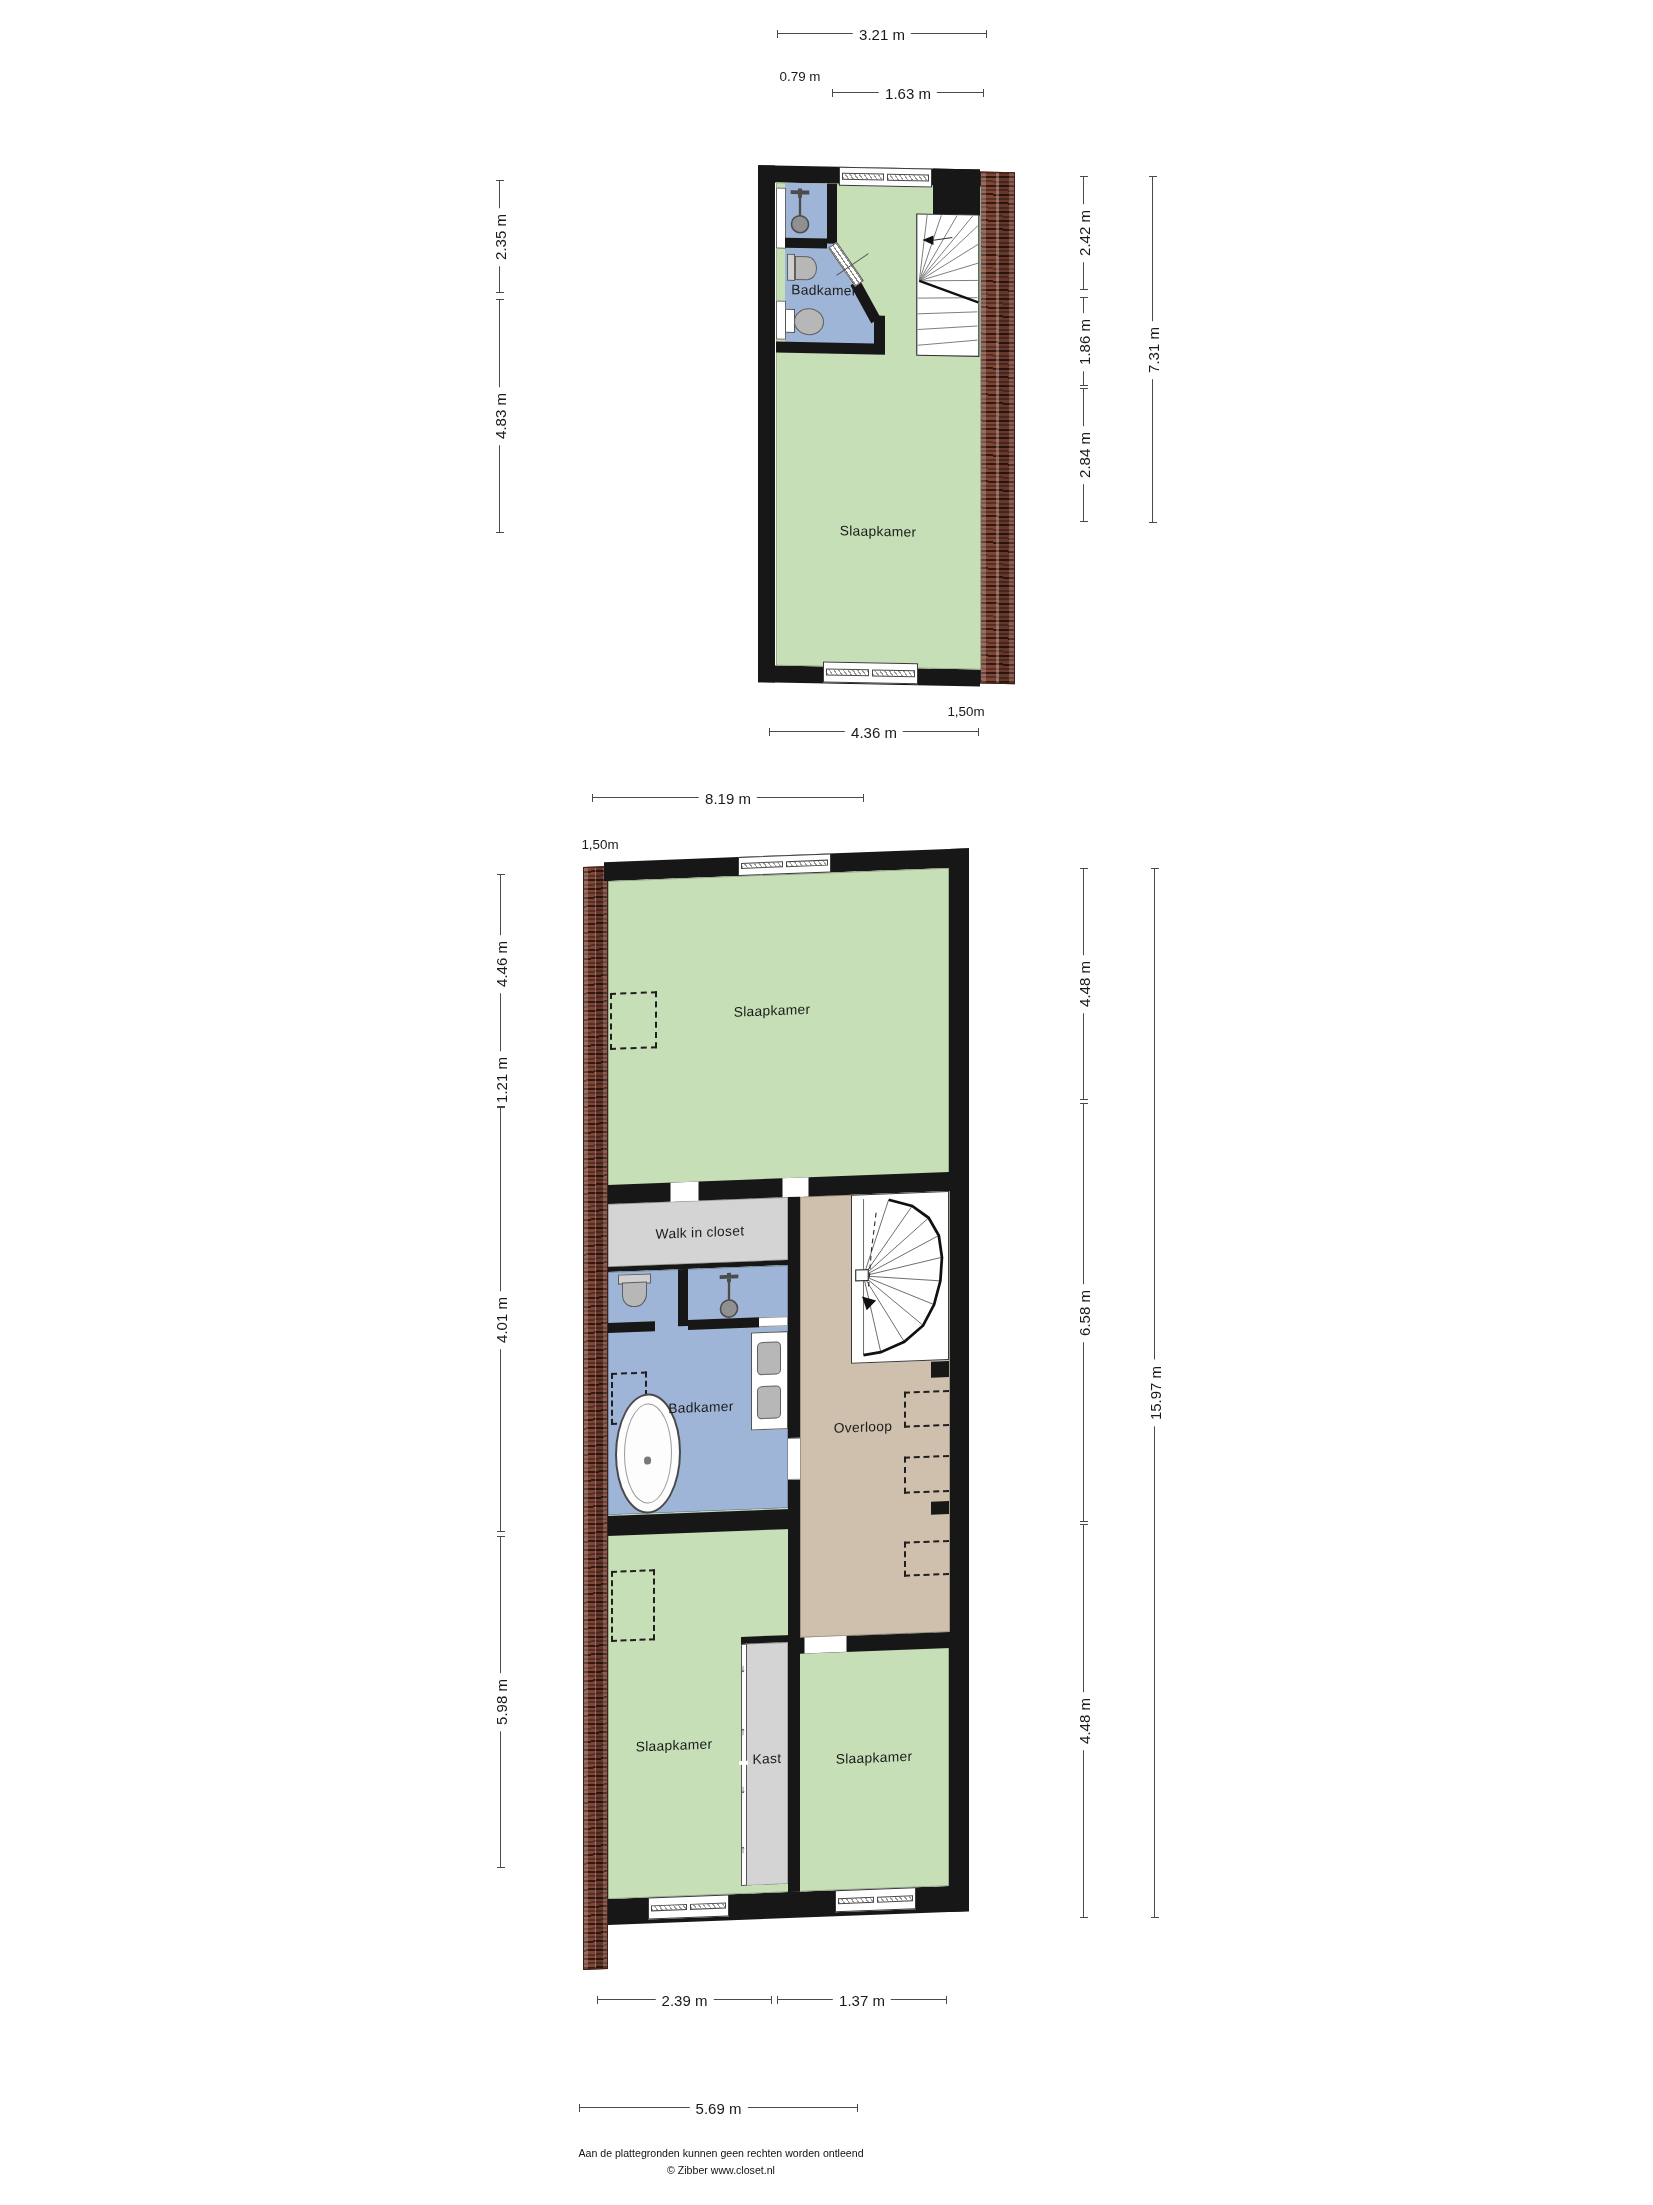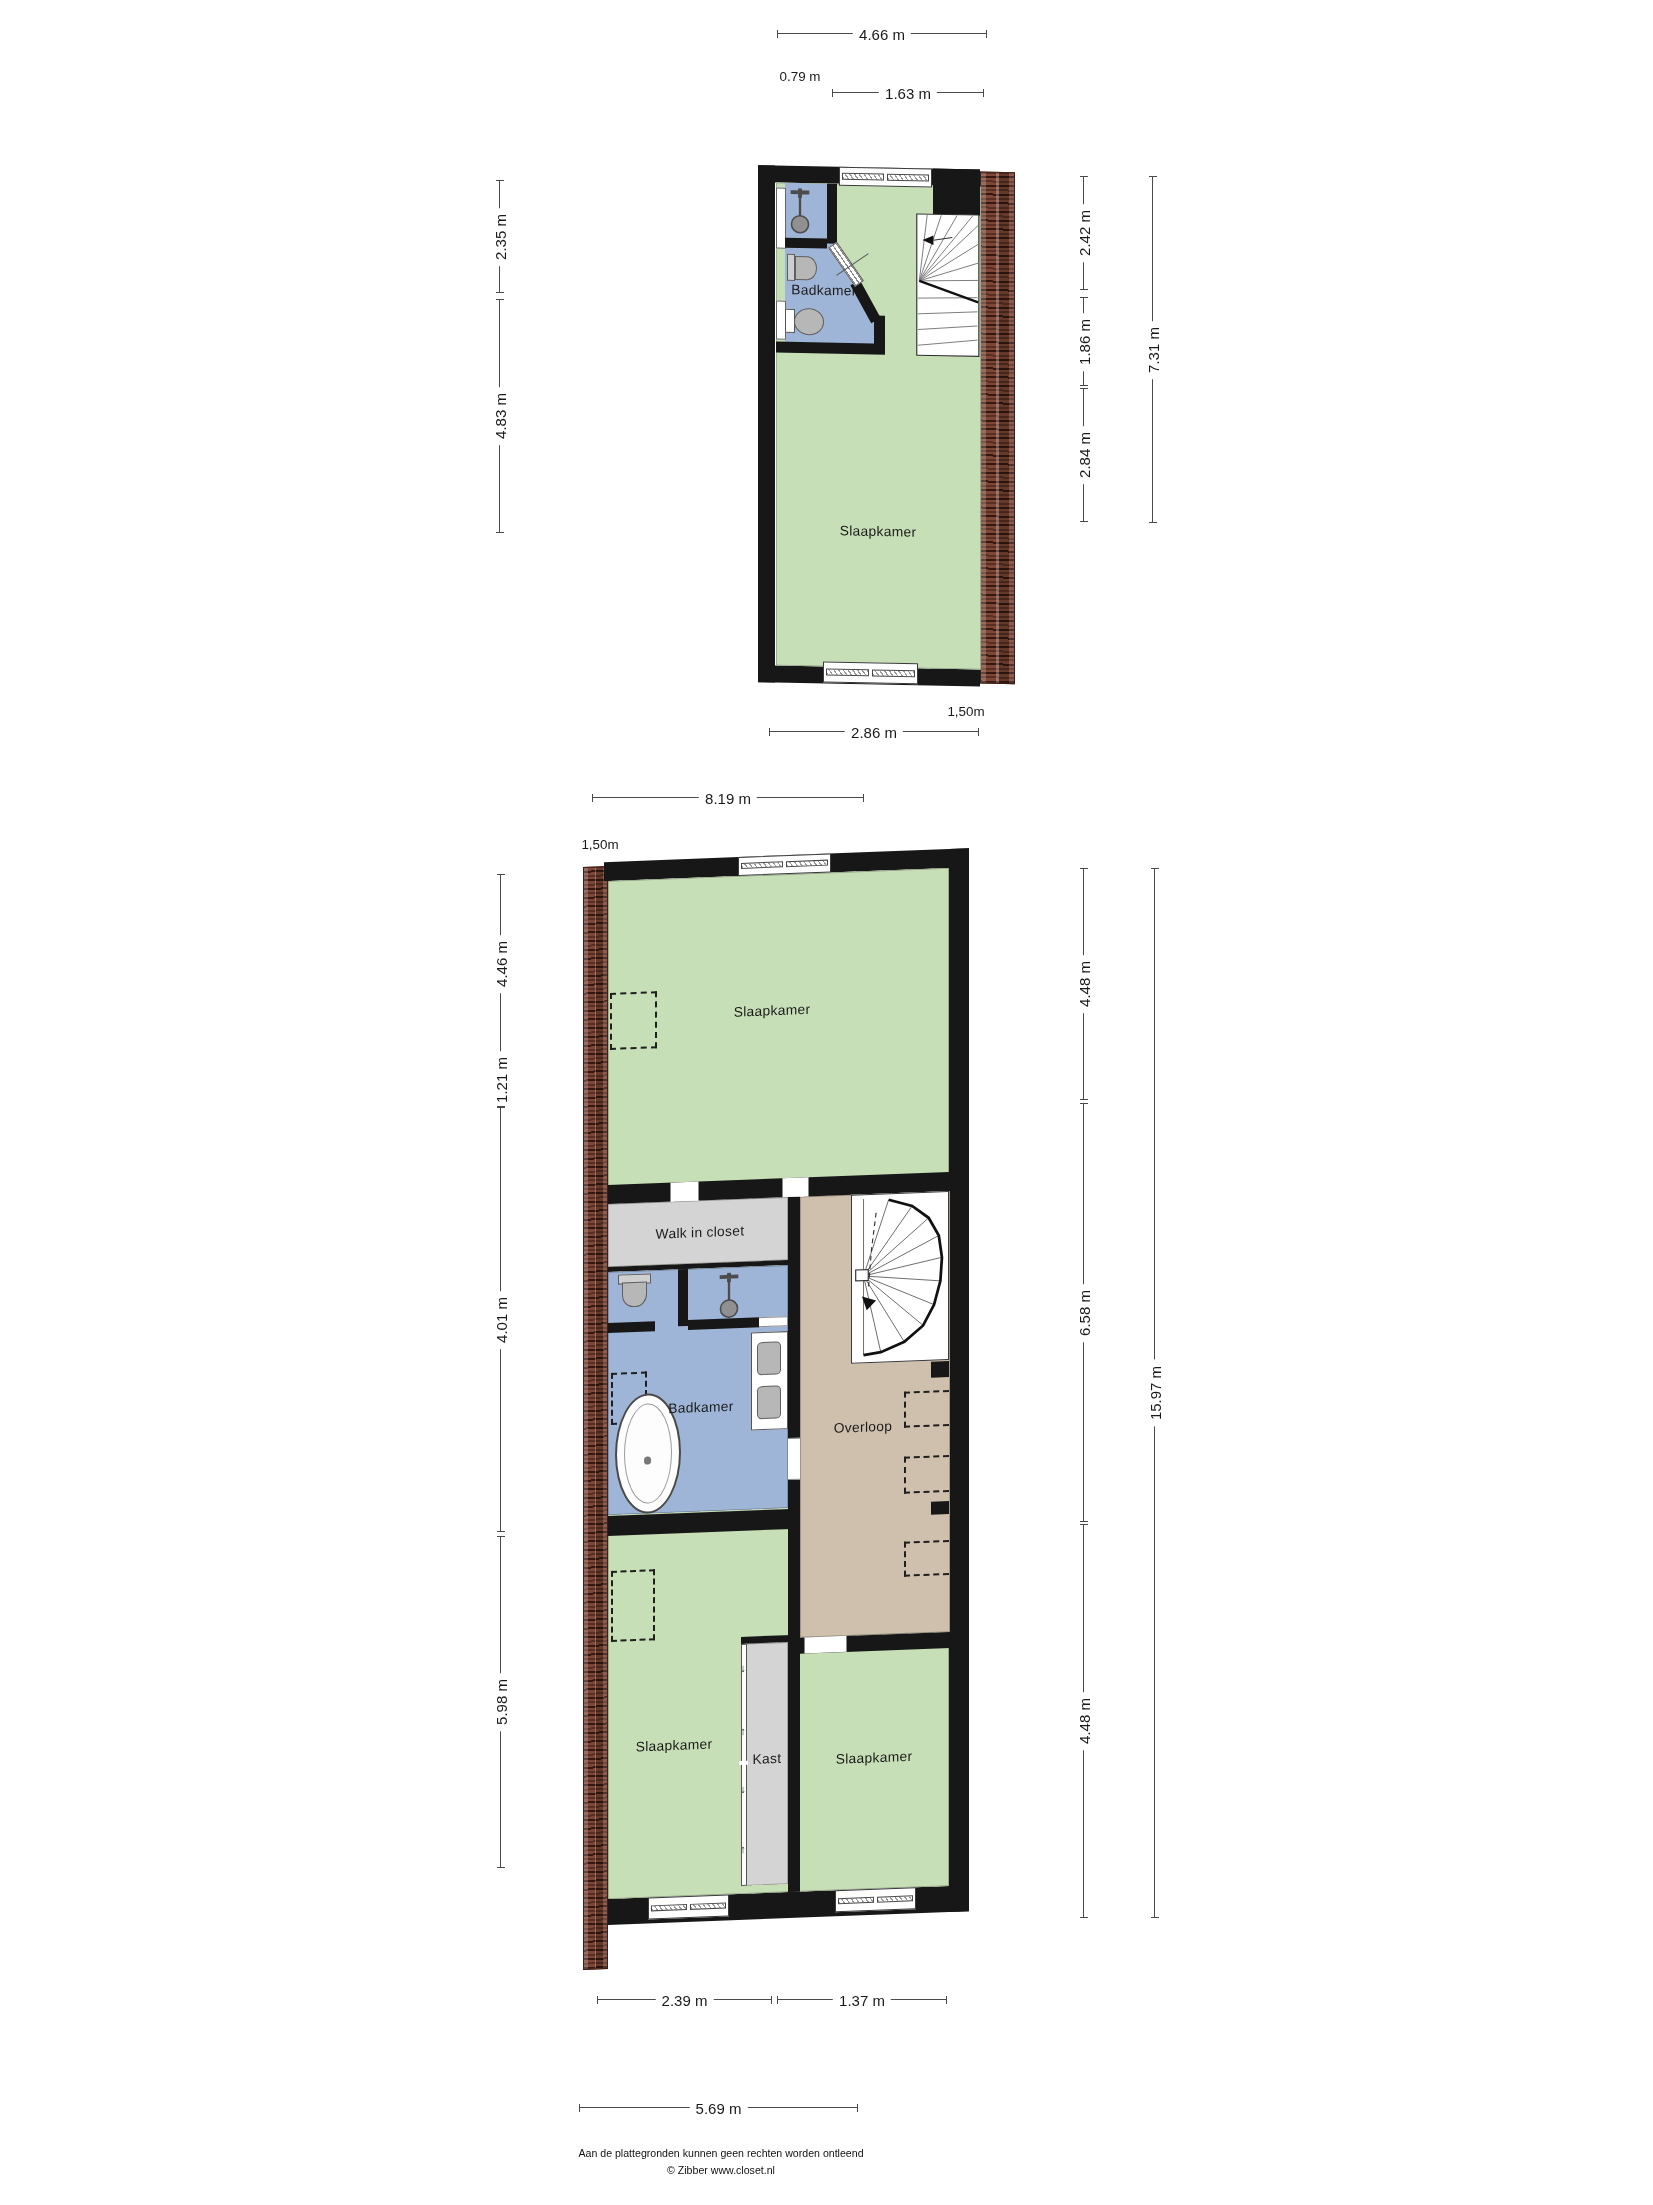--- a/index.html
+++ b/index.html
@@ -223,21 +223,21 @@
   <div class="room-label" style="left:189px;top:167px">Slaapkamer</div>
   <div class="room-label" style="left:117px;top:386px">Walk in closet</div>
   <div class="room-label" style="left:118px;top:561px">Badkamer</div>
   <div class="room-label" style="left:280px;top:587px">Overloop</div>
   <div class="room-label" style="left:91px;top:898px">Slaapkamer</div>
   <div class="room-label" style="left:184px;top:915px">Kast</div>
   <div class="room-label" style="left:291px;top:918px">Slaapkamer</div>
 </div>
 
 <div class="dim dim-h" style="left:777px;top:33px;width:210px">
-    <span class="dim-label">4.66 m</span>
+    <span class="dim-label">3.21 m</span>
   </div>
 <span class="free-label" style="left:800px;top:76px">0.79 m</span>
 <div class="dim dim-h" style="left:832px;top:92px;width:152px">
     <span class="dim-label">1.63 m</span>
   </div>
 <div class="dim dim-v" style="left:499px;top:180px;height:113px">
     <span class="dim-label">2.35 m</span>
   </div>
 <div class="dim dim-v" style="left:499px;top:299px;height:234px">
     <span class="dim-label">4.83 m</span>
@@ -249,21 +249,21 @@
     <span class="dim-label">1.86 m</span>
   </div>
 <div class="dim dim-v" style="left:1083px;top:388px;height:134px">
     <span class="dim-label">2.84 m</span>
   </div>
 <div class="dim dim-v" style="left:1152px;top:176px;height:347px">
     <span class="dim-label">7.31 m</span>
   </div>
 <span class="free-label" style="left:966px;top:711px">1,50m</span>
 <div class="dim dim-h" style="left:769px;top:731px;width:210px">
-    <span class="dim-label">2.86 m</span>
+    <span class="dim-label">4.36 m</span>
   </div>
 
 <div class="dim dim-h" style="left:592px;top:797px;width:272px">
     <span class="dim-label">8.19 m</span>
   </div>
 <span class="free-label" style="left:600px;top:844px">1,50m</span>
 <div class="dim dim-v" style="left:500px;top:874px;height:179px">
     <span class="dim-label">4.46 m</span>
   </div>
 <div class="dim dim-v" style="left:500px;top:1053px;height:54px">

